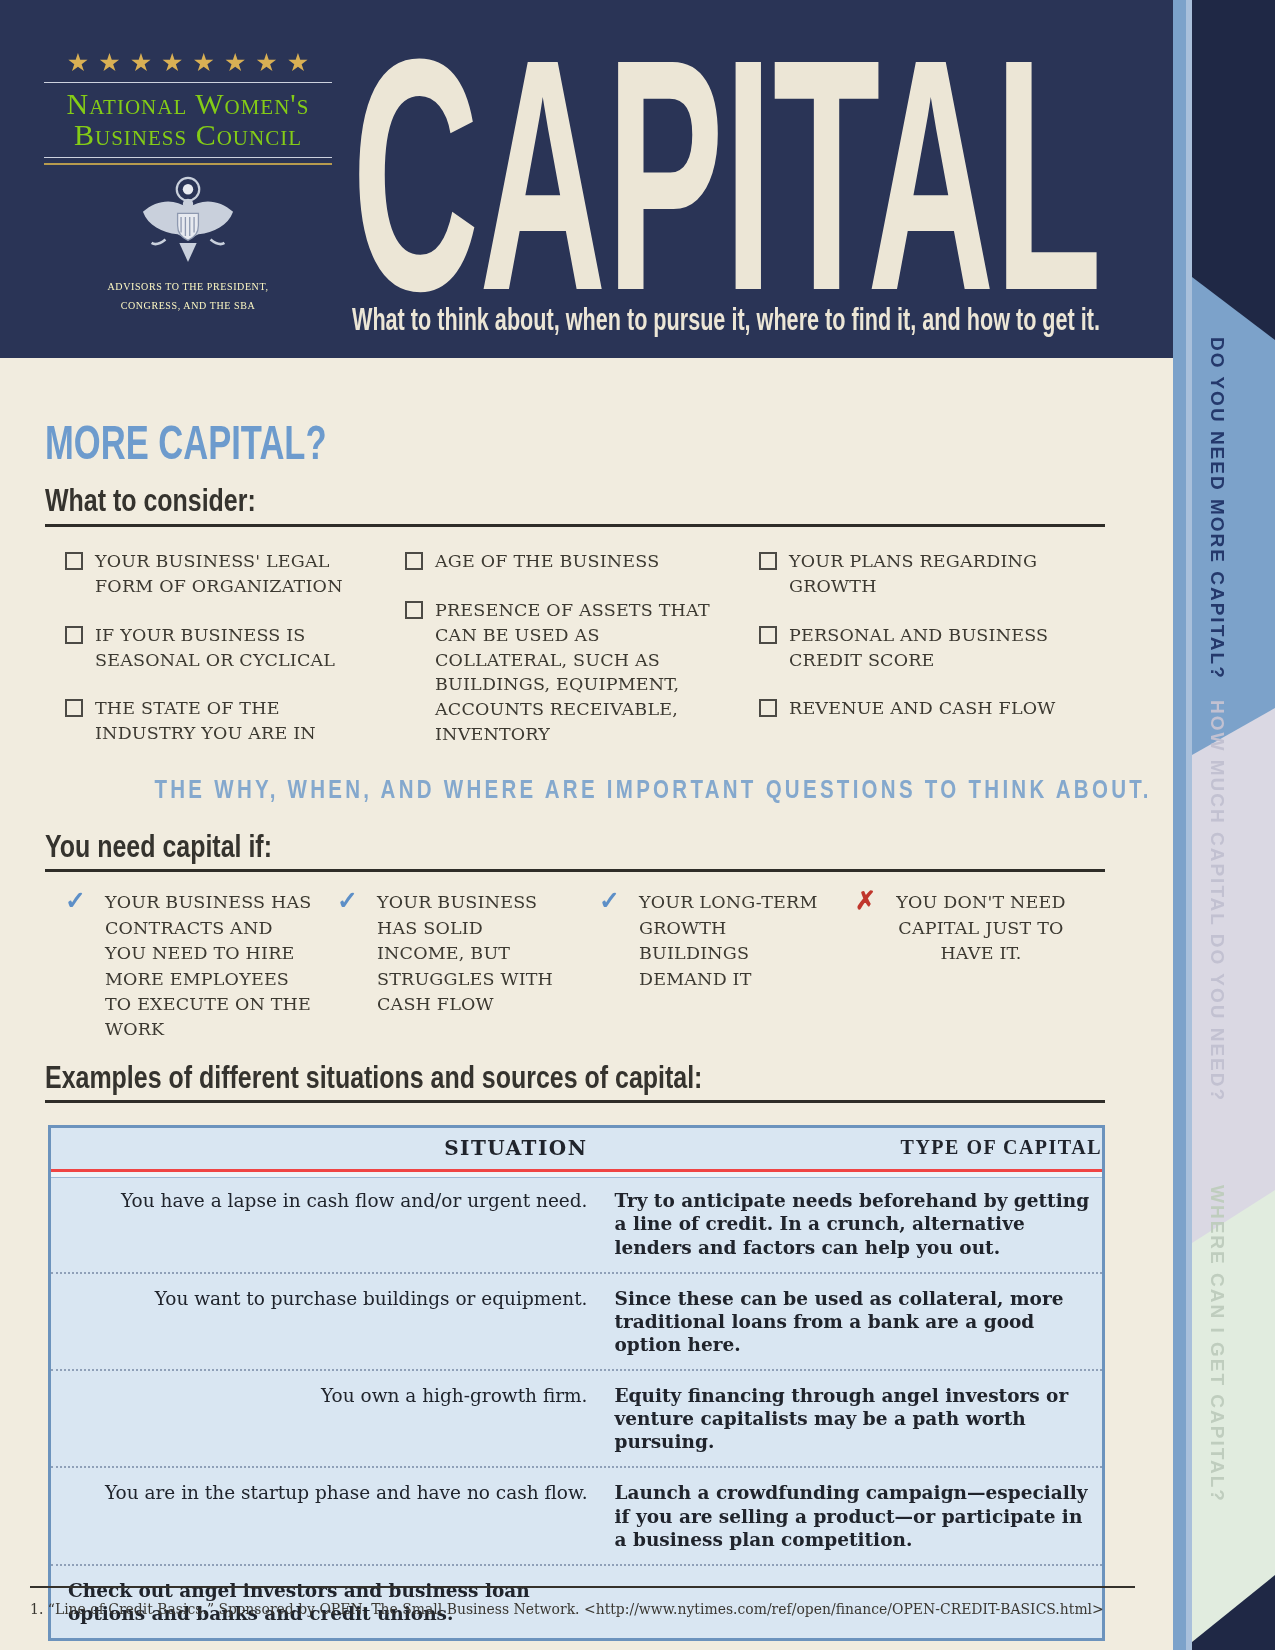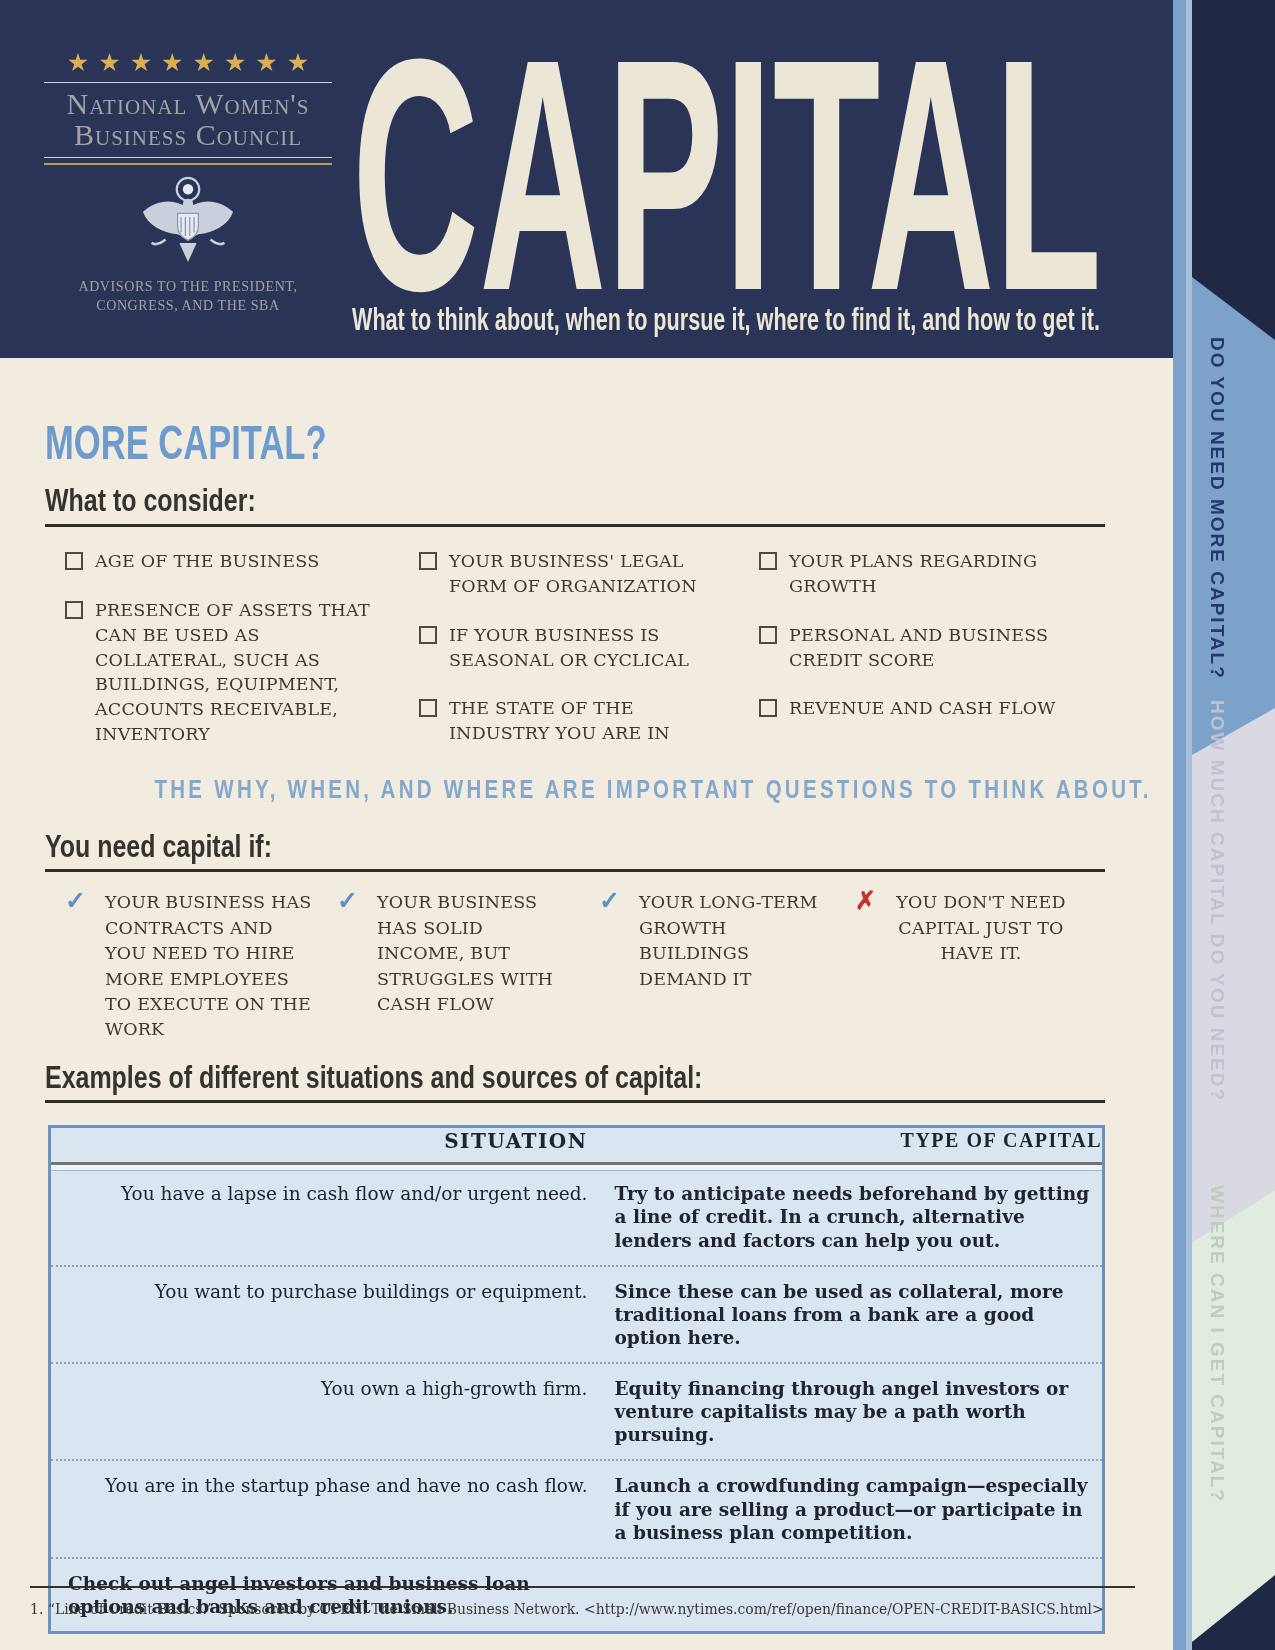--- a/index.html
+++ b/index.html
@@ -6,24 +6,24 @@
   .page{position:relative;width:1275px;height:1650px;background:#f1ecdf;overflow:hidden;
         font-family:"Liberation Sans",sans-serif;margin:0 auto;}
 
   
   .header{position:absolute;left:0;top:0;width:1173px;height:358px;background:#2a3456;}
   .logo{position:absolute;left:42px;top:50px;width:292px;text-align:center;color:#fff;}
   .stars{font-size:25px;letter-spacing:9px;padding-left:9px;color:#d9b054;line-height:1;}
   .logo-rule{border:0;border-top:1px solid #cdd2de;margin:7px 2px 5px 2px;}
   .logo-rule-gold{border:0;border-top:2px solid #b79b4e;margin:3px 2px 0 2px;}
   .org-name{font-family:"Liberation Serif",serif;font-variant:small-caps;font-size:30px;
-            line-height:31px;letter-spacing:1px;color:#a3a3a3;}
+            line-height:31px;letter-spacing:1px;color:#84cc16;}
   .eagle{display:block;margin:10px auto 6px auto;width:104px;height:96px;}
-  .advisors{font-family:"Liberation Serif",serif;font-size:14px;line-height:19px;
-            letter-spacing:.6px;color:#a3a3a3;}
+  .advisors{font-family:"Liberation Serif",serif;font-size:10px;line-height:19px;
+            letter-spacing:.6px;color:#fef9c3;}
   .title-svg{position:absolute;left:352px;top:40px;}
 
   
   .sidebar{position:absolute;right:0;top:0;width:102px;height:1650px;background:#7ca2ca;}
   .sidebar .layer{position:absolute;left:0;top:0;width:100%;height:100%;}
   .strip-hi{position:absolute;left:13px;top:0;width:6px;height:100%;background:#a9c0db;}
   .side-navy-top{background:#1f2845;clip-path:polygon(19px 0,100% 0,100% 340px,19px 277px);}
   .side-lav{background:#dad8e3;clip-path:polygon(19px 755px,100% 708px,100% 100%,19px 100%);}
   .side-mint{background:#e1ecdf;clip-path:polygon(19px 1243px,100% 1190px,100% 100%,19px 100%);}
   .side-navy-bot{background:#1f2845;clip-path:polygon(19px 1642px,100% 1575px,100% 100%,19px 100%);}
@@ -59,22 +59,22 @@
   .cl{display:flex;gap:19px;}
   .cl0{width:248px;} .cl1{width:238px;} .cl2{width:232px;} .cl3{width:212px;text-align:center;}
   .mark{flex:none;font-size:25px;line-height:1;font-weight:bold;margin-top:-2px;}
   .mark-check::before{content:"✓";color:#5d8fc7;}
   .mark-x::before{content:"✗";color:#c0362c;}
   .cl-t{font-family:"DejaVu Serif",serif;font-size:17.5px;line-height:1.45;letter-spacing:.2px;}
 
   .ex-head{margin-top:18px;}
   .cap-table{margin:22px 0 0 3px;width:1057px;box-sizing:border-box;border:3px solid #6c93bd;
              background:#d9e6f2;font-family:"DejaVu Serif",serif;color:#20242c;}
-  .t-head{display:grid;grid-template-columns:52% 48%;padding:1px 0 9px 0;
-          border-bottom:3px solid #737373;box-shadow:0 5px 0 #eef3f8,0 6px 0 #9db8d6;}
+  .t-head{display:grid;grid-template-columns:52% 48%;padding:8px 0 9px 0;
+          border-bottom:3px solid #ef4444;box-shadow:0 5px 0 #eef3f8,0 6px 0 #9db8d6;}
   .t-head .c1{text-align:right;padding-right:10px;}
   .t-head .c2{text-align:right;padding-left:17px;font-family:Liberation Serif, serif;}
   .th{font-size:20px;font-weight:bold;letter-spacing:1.5px;}
   .t-body{margin-top:4px;}
   .t-row{display:grid;grid-template-columns:52% 48%;padding:13px 0;
          border-bottom:2px dotted #8fa0b8;}
   .t-row:last-child{border-bottom:0;}
   .t-row .c1{text-align:right;padding-right:10px;font-size:18.5px;line-height:1.25;}
   .t-row .c2{text-align:left;padding-left:17px;padding-right:12px;font-weight:bold;
              font-size:18.5px;line-height:1.25;}
@@ -129,42 +129,42 @@
   </div>
 
   <div class="main">
 
     <div class="h1wrap"><span class="h1">MORE CAPITAL?</span></div>
 
     <div class="h2wrap" style="margin-top:16px;"><span class="h2">What to consider:</span></div>
     <hr class="rule">
 
     <div class="ck-grid">
+      <div class="ck-col ck-c0">
+        <div class="ck">
+            <span class="box"></span>
+            <span class="ck-t">YOUR BUSINESS' LEGAL FORM OF ORGANIZATION</span>
+          </div>
+        <div class="ck">
+            <span class="box"></span>
+            <span class="ck-t">IF YOUR BUSINESS IS SEASONAL OR CYCLICAL</span>
+          </div>
+        <div class="ck">
+            <span class="box"></span>
+            <span class="ck-t">THE STATE OF THE INDUSTRY YOU ARE IN</span>
+          </div>
+      </div>
       <div class="ck-col ck-c1">
         <div class="ck">
             <span class="box"></span>
             <span class="ck-t">AGE OF THE BUSINESS</span>
           </div>
         <div class="ck">
             <span class="box"></span>
             <span class="ck-t">PRESENCE OF ASSETS THAT CAN BE USED AS COLLATERAL, SUCH AS BUILDINGS, EQUIPMENT, ACCOUNTS RECEIVABLE, INVENTORY</span>
-          </div>
-      </div>
-      <div class="ck-col ck-c0">
-        <div class="ck">
-            <span class="box"></span>
-            <span class="ck-t">YOUR BUSINESS' LEGAL FORM OF ORGANIZATION</span>
-          </div>
-        <div class="ck">
-            <span class="box"></span>
-            <span class="ck-t">IF YOUR BUSINESS IS SEASONAL OR CYCLICAL</span>
-          </div>
-        <div class="ck">
-            <span class="box"></span>
-            <span class="ck-t">THE STATE OF THE INDUSTRY YOU ARE IN</span>
           </div>
       </div>
       <div class="ck-col ck-c2">
         <div class="ck">
             <span class="box"></span>
             <span class="ck-t">YOUR PLANS REGARDING GROWTH</span>
           </div>
         <div class="ck">
             <span class="box"></span>
             <span class="ck-t">PERSONAL AND BUSINESS CREDIT SCORE</span>

